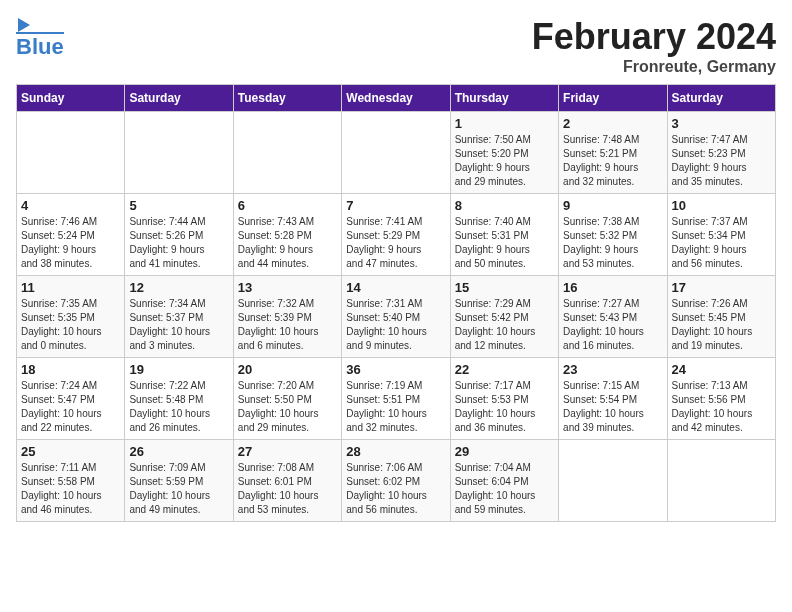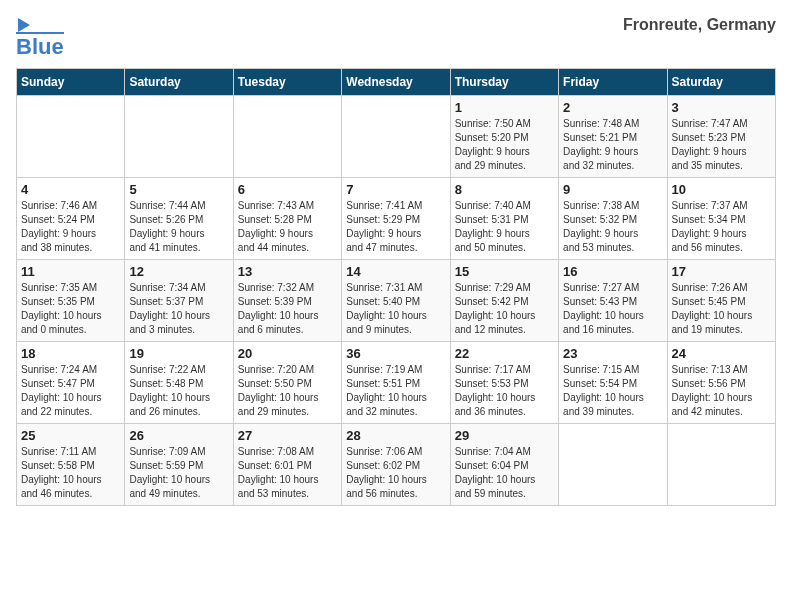--- a/index.html
+++ b/index.html
@@ -37,21 +37,21 @@
       font-size: 16px;
       font-weight: bold;
       color: #444;
     }
     table {
       width: 100%;
       border-collapse: collapse;
       font-size: 11px;
     }
     thead tr th {
-      background-color: #0c4a6e;
+      background-color: #4c1d95;
       color: #fff;
       padding: 6px 4px;
       text-align: left;
       font-size: 12px;
       font-weight: bold;
       border: 1px solid #ccc;
     }
     tbody tr td {
       border: 1px solid #ccc;
       padding: 4px;
@@ -84,20 +84,21 @@
 <div class="header">
   <div class="logo">
     <div class="logo-line">
       <span style="display:inline-block;width:0;height:0;border-top:7px solid transparent;border-bottom:7px solid transparent;border-left:12px solid #3a7dc9;margin-left:2px;margin-top:2px;"></span>
     </div>
     <div>
       <span style="font-size:22px;font-weight:bold;color:#3a7dc9;border-top:2px solid #3a7dc9;display:block;text-align:right;">Blue</span>
     </div>
   </div>
   <div class="title-block">
+    <h1>February 2024</h1>
     <h2>Fronreute, Germany</h2>
   </div>
 </div>
 
 <table>
   <thead>
     <tr>
     <th>Sunday</th>
         <th>Saturday</th>
         <th>Tuesday</th>

